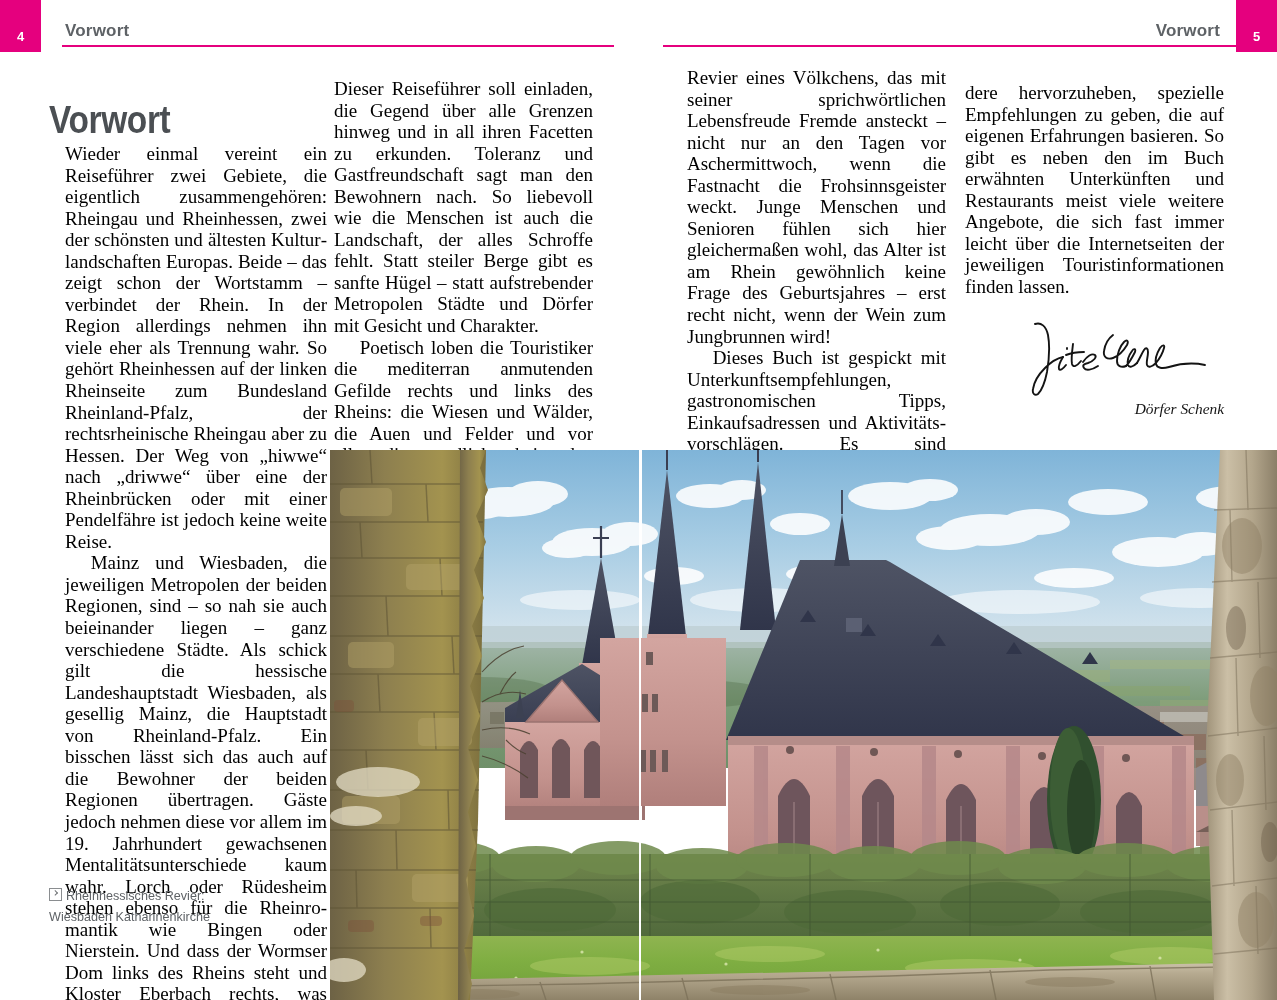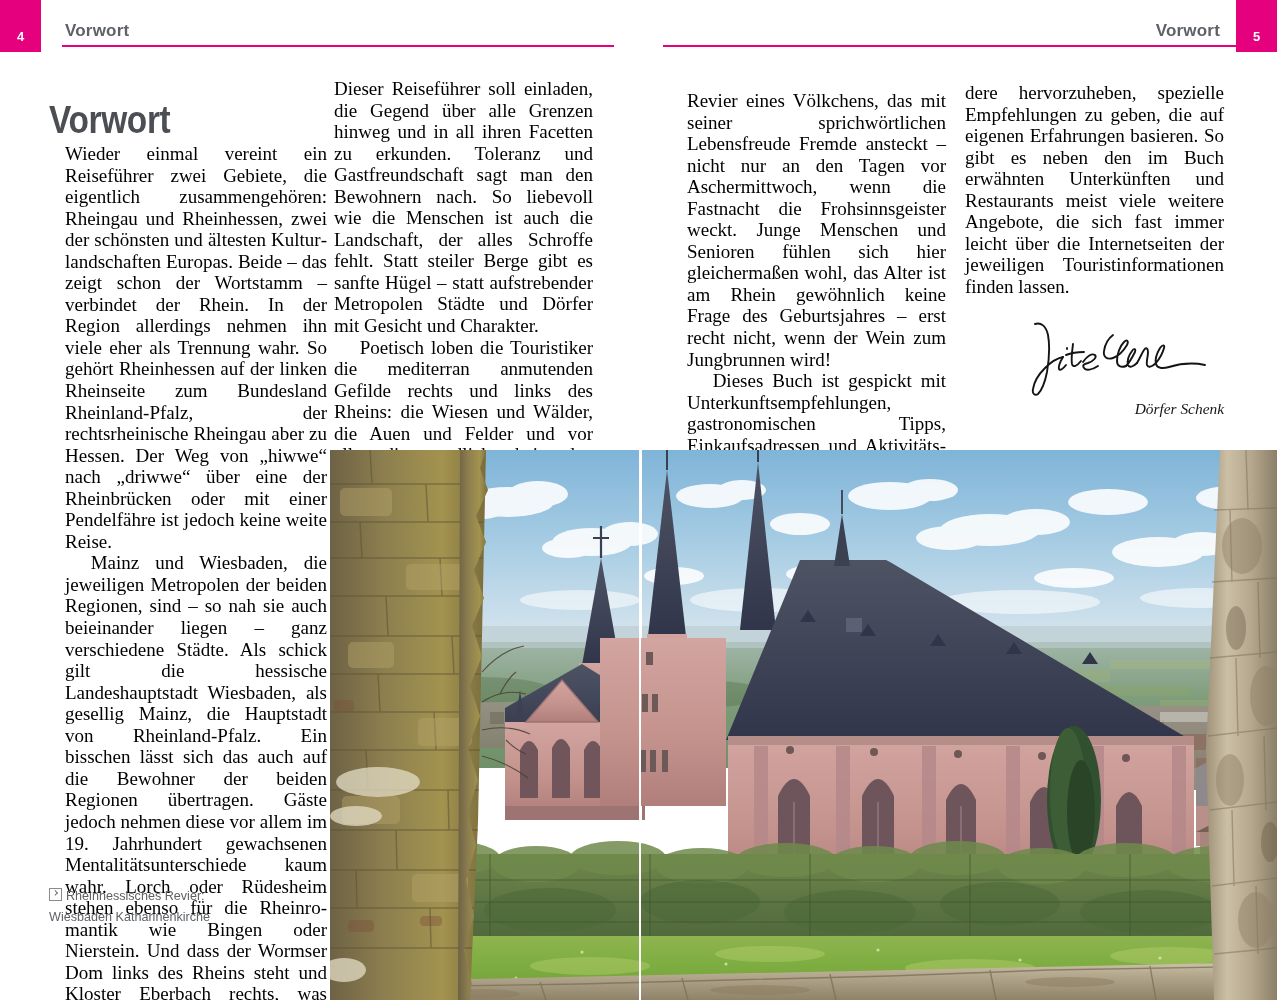--- a/index.html
+++ b/index.html
@@ -96,21 +96,21 @@
     text-align: justify;
     text-justify: inter-word;
     hyphens: manual;
     color: #000000;
   }
   .col p { margin: 0; }
   .col p + p { text-indent: 1.35em; }
 
   #col1 { left: 65px;   top: 143px; width: 262px; }
   #col2 { left: 334px;  top: 78px;  width: 259px; }
-  #col3 { left: 687px;  top: 90px;  width: 259px; }
+  #col3 { left: 687px;  top: 67px;  width: 259px; }
   #col4 { left: 965px;  top: 82px;  width: 259px; }
 
   
   .signature-wrap {
     position: absolute;
     left: 965px;
     top: 318px;
     width: 259px;
     height: 110px;
   }

